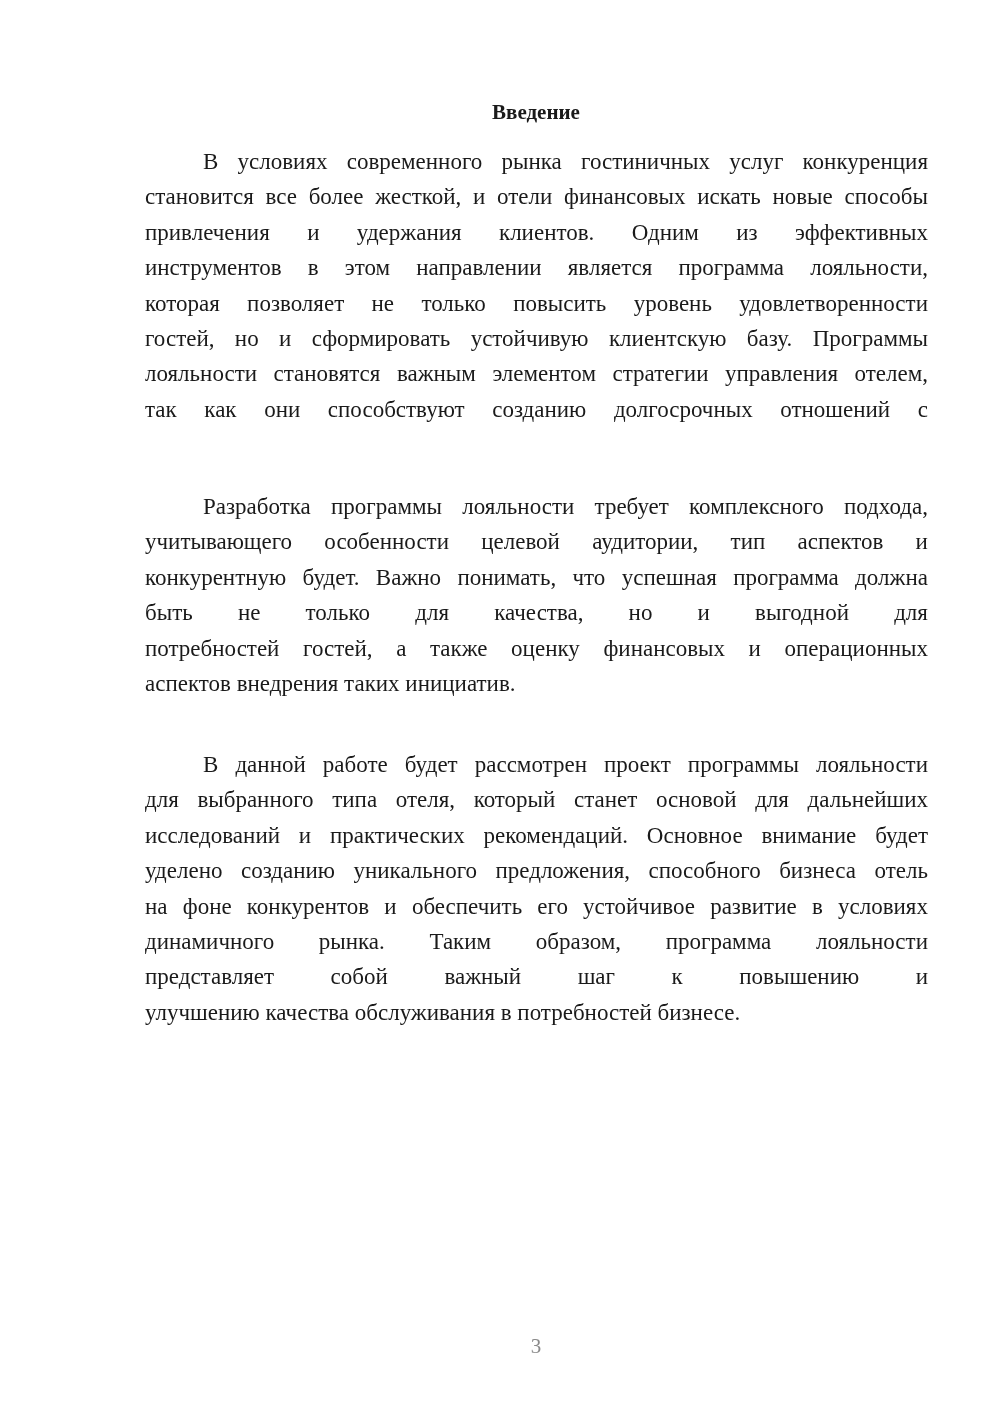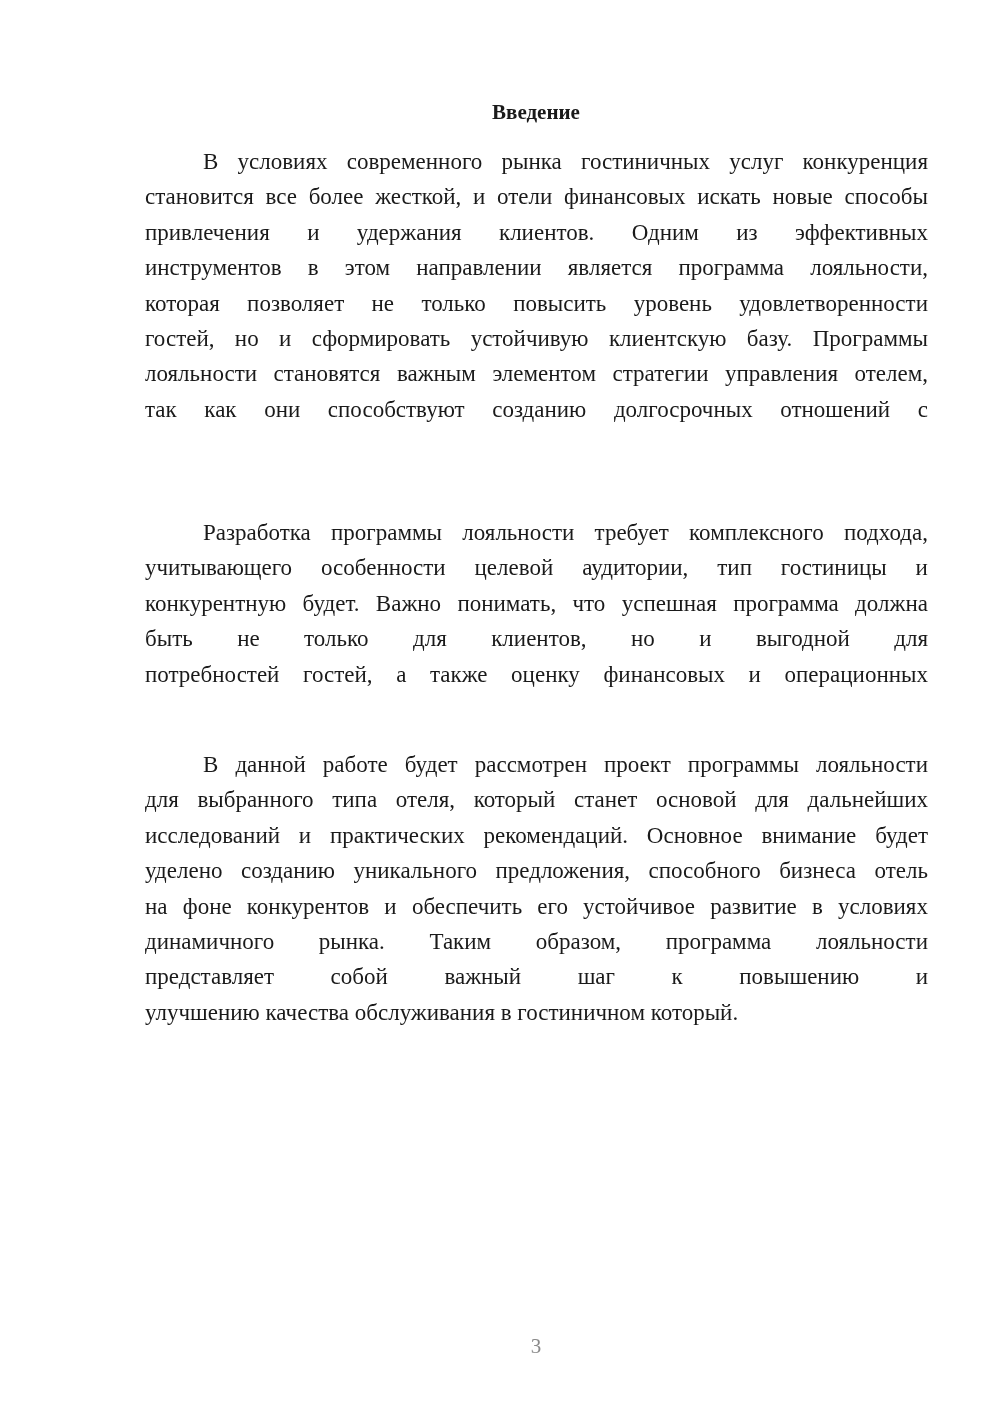--- a/index.html
+++ b/index.html
@@ -147,69 +147,70 @@
         <span class="w">так</span>
         <span class="w">как</span>
         <span class="w">они</span>
         <span class="w">способствуют</span>
         <span class="w">созданию</span>
         <span class="w">долгосрочных</span>
         <span class="w">отношений</span>
         <span class="w">с</span>
       </div>
     </div>
-  <div class="para" style="top:515px;">
+  <div class="para" style="top:489px;">
       <div class="line indent j">
         <span class="w">Разработка</span>
         <span class="w">программы</span>
         <span class="w">лояльности</span>
         <span class="w">требует</span>
         <span class="w">комплексного</span>
         <span class="w">подхода,</span>
       </div>
       <div class="line j">
         <span class="w">учитывающего</span>
         <span class="w">особенности</span>
         <span class="w">целевой</span>
         <span class="w">аудитории,</span>
         <span class="w">тип</span>
-        <span class="w">гостиницы</span>
+        <span class="w">аспектов</span>
         <span class="w">и</span>
       </div>
       <div class="line j">
         <span class="w">конкурентную</span>
         <span class="w">будет.</span>
         <span class="w">Важно</span>
         <span class="w">понимать,</span>
         <span class="w">что</span>
         <span class="w">успешная</span>
         <span class="w">программа</span>
         <span class="w">должна</span>
       </div>
       <div class="line j">
         <span class="w">быть</span>
         <span class="w">не</span>
         <span class="w">только</span>
         <span class="w">для</span>
-        <span class="w">клиентов,</span>
+        <span class="w">качества,</span>
         <span class="w">но</span>
         <span class="w">и</span>
         <span class="w">выгодной</span>
         <span class="w">для</span>
       </div>
       <div class="line j">
         <span class="w">потребностей</span>
         <span class="w">гостей,</span>
         <span class="w">а</span>
         <span class="w">также</span>
         <span class="w">оценку</span>
         <span class="w">финансовых</span>
         <span class="w">и</span>
         <span class="w">операционных</span>
       </div>
+      <div class="line last">аспектов внедрения таких инициатив.</div>
     </div>
   <div class="para" style="top:747px;">
       <div class="line indent j">
         <span class="w">В</span>
         <span class="w">данной</span>
         <span class="w">работе</span>
         <span class="w">будет</span>
         <span class="w">рассмотрен</span>
         <span class="w">проект</span>
         <span class="w">программы</span>
@@ -266,17 +267,17 @@
       </div>
       <div class="line j">
         <span class="w">представляет</span>
         <span class="w">собой</span>
         <span class="w">важный</span>
         <span class="w">шаг</span>
         <span class="w">к</span>
         <span class="w">повышению</span>
         <span class="w">и</span>
       </div>
-      <div class="line last">улучшению качества обслуживания в гостиничном который.</div>
+      <div class="line last">улучшению качества обслуживания в потребностей бизнесе.</div>
     </div>
 
   <div class="page-number">3</div>
 </div>
 
 </body></html>

